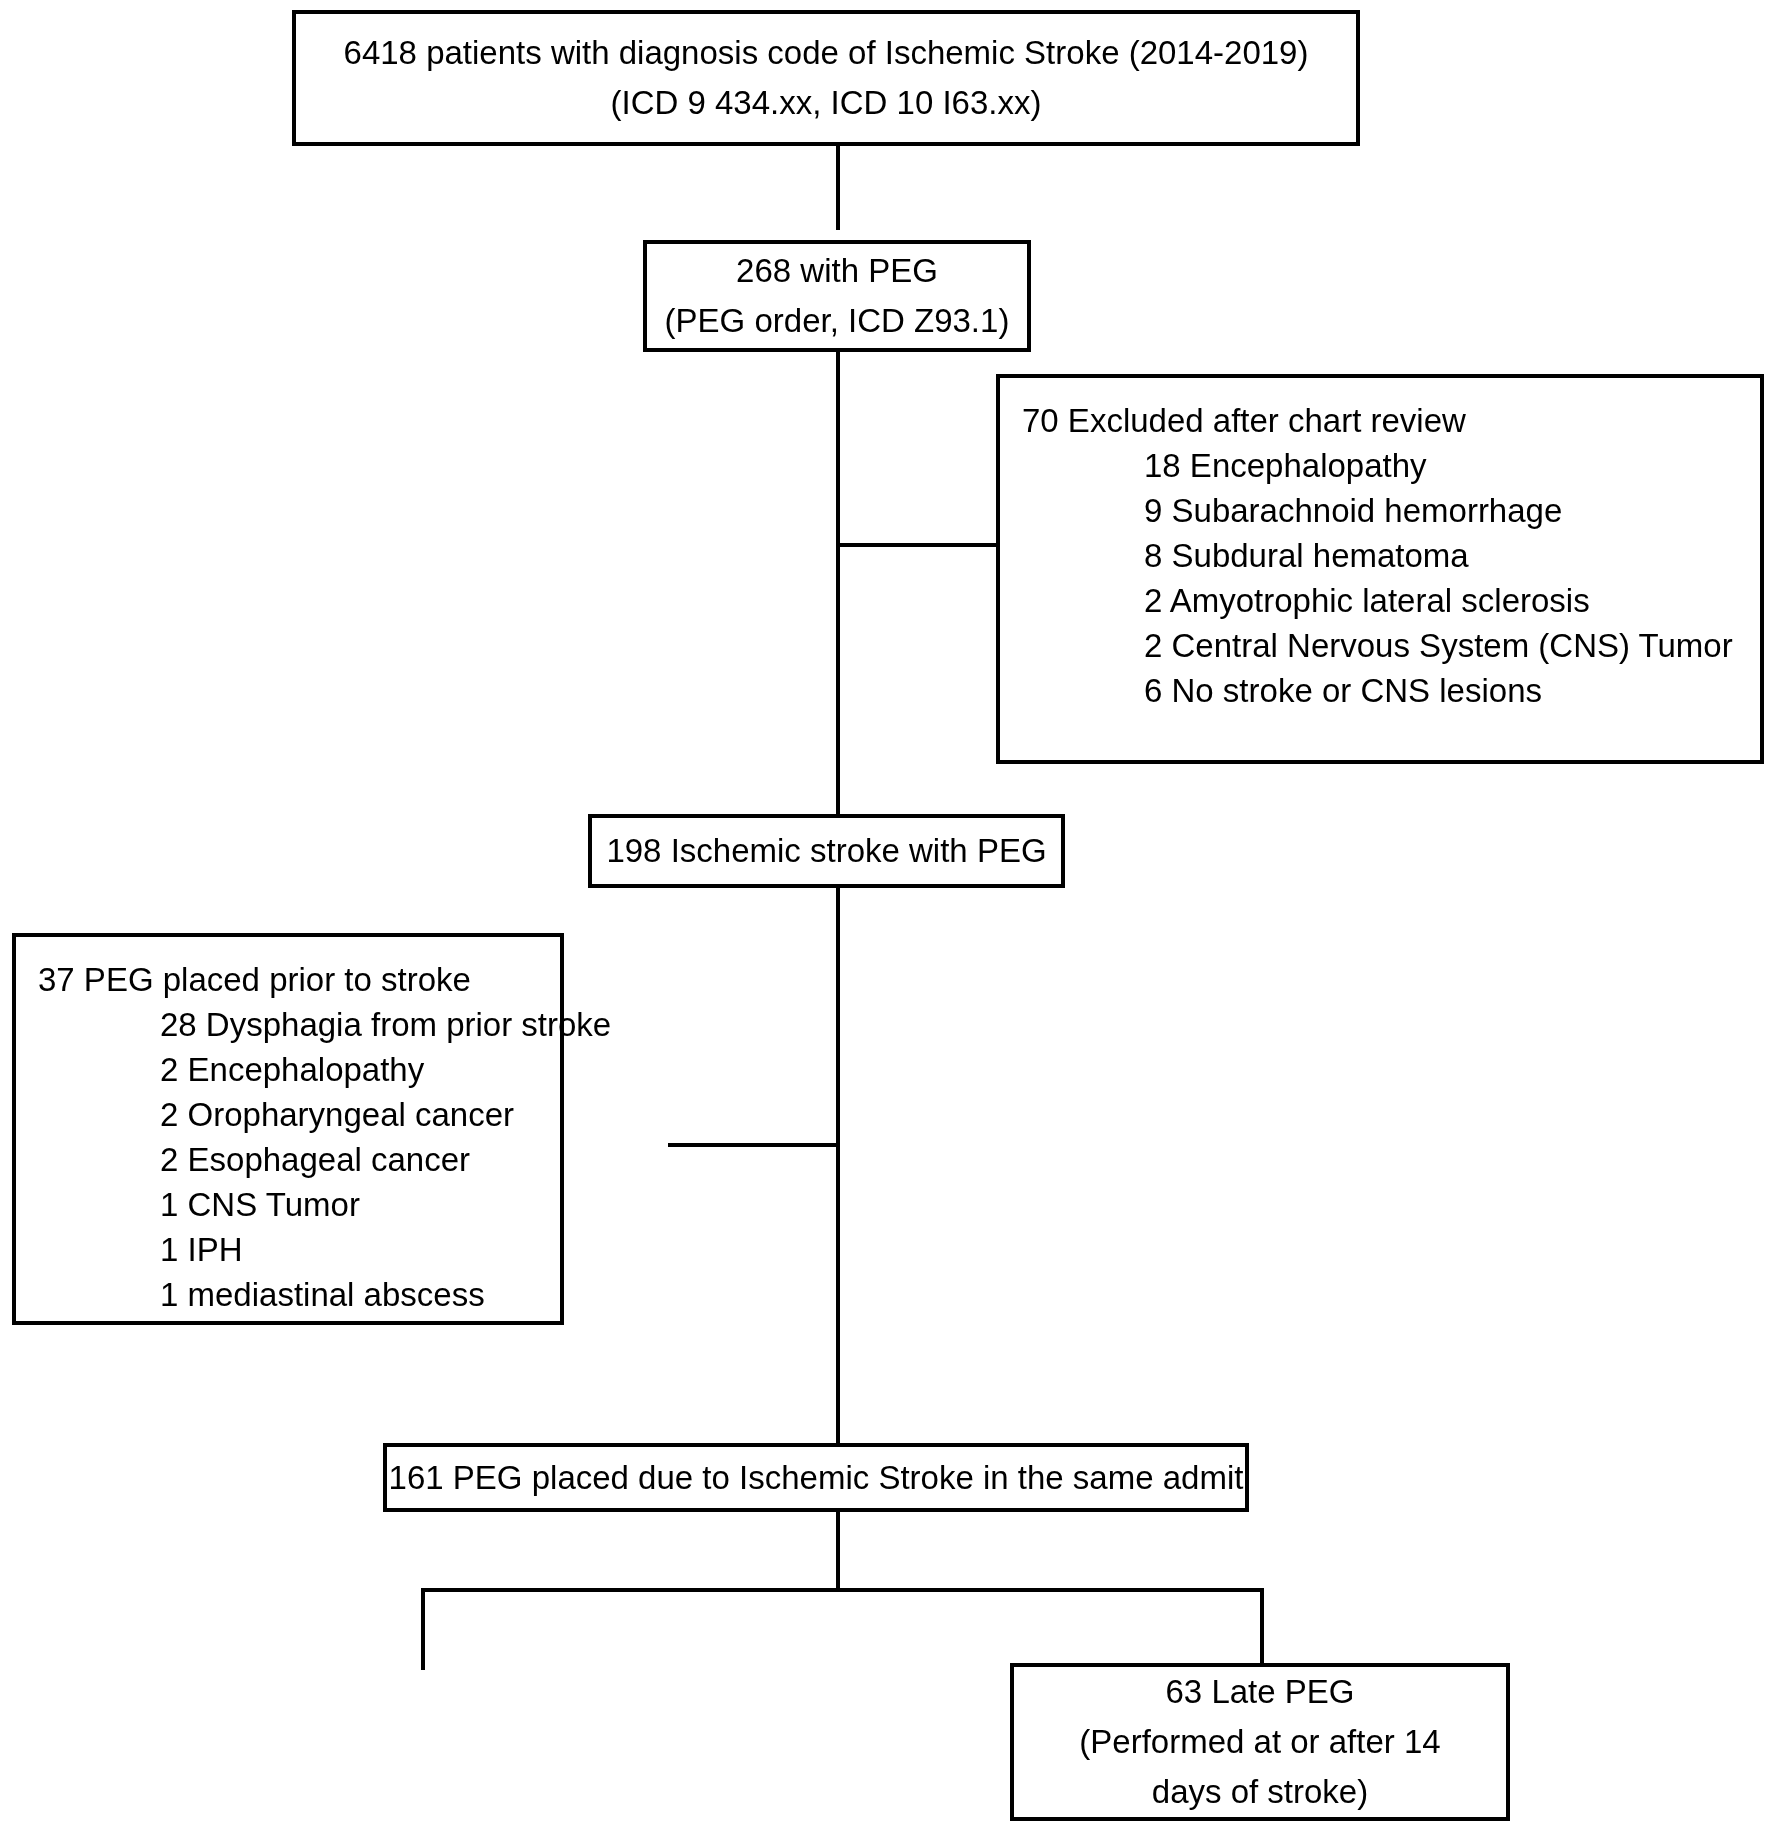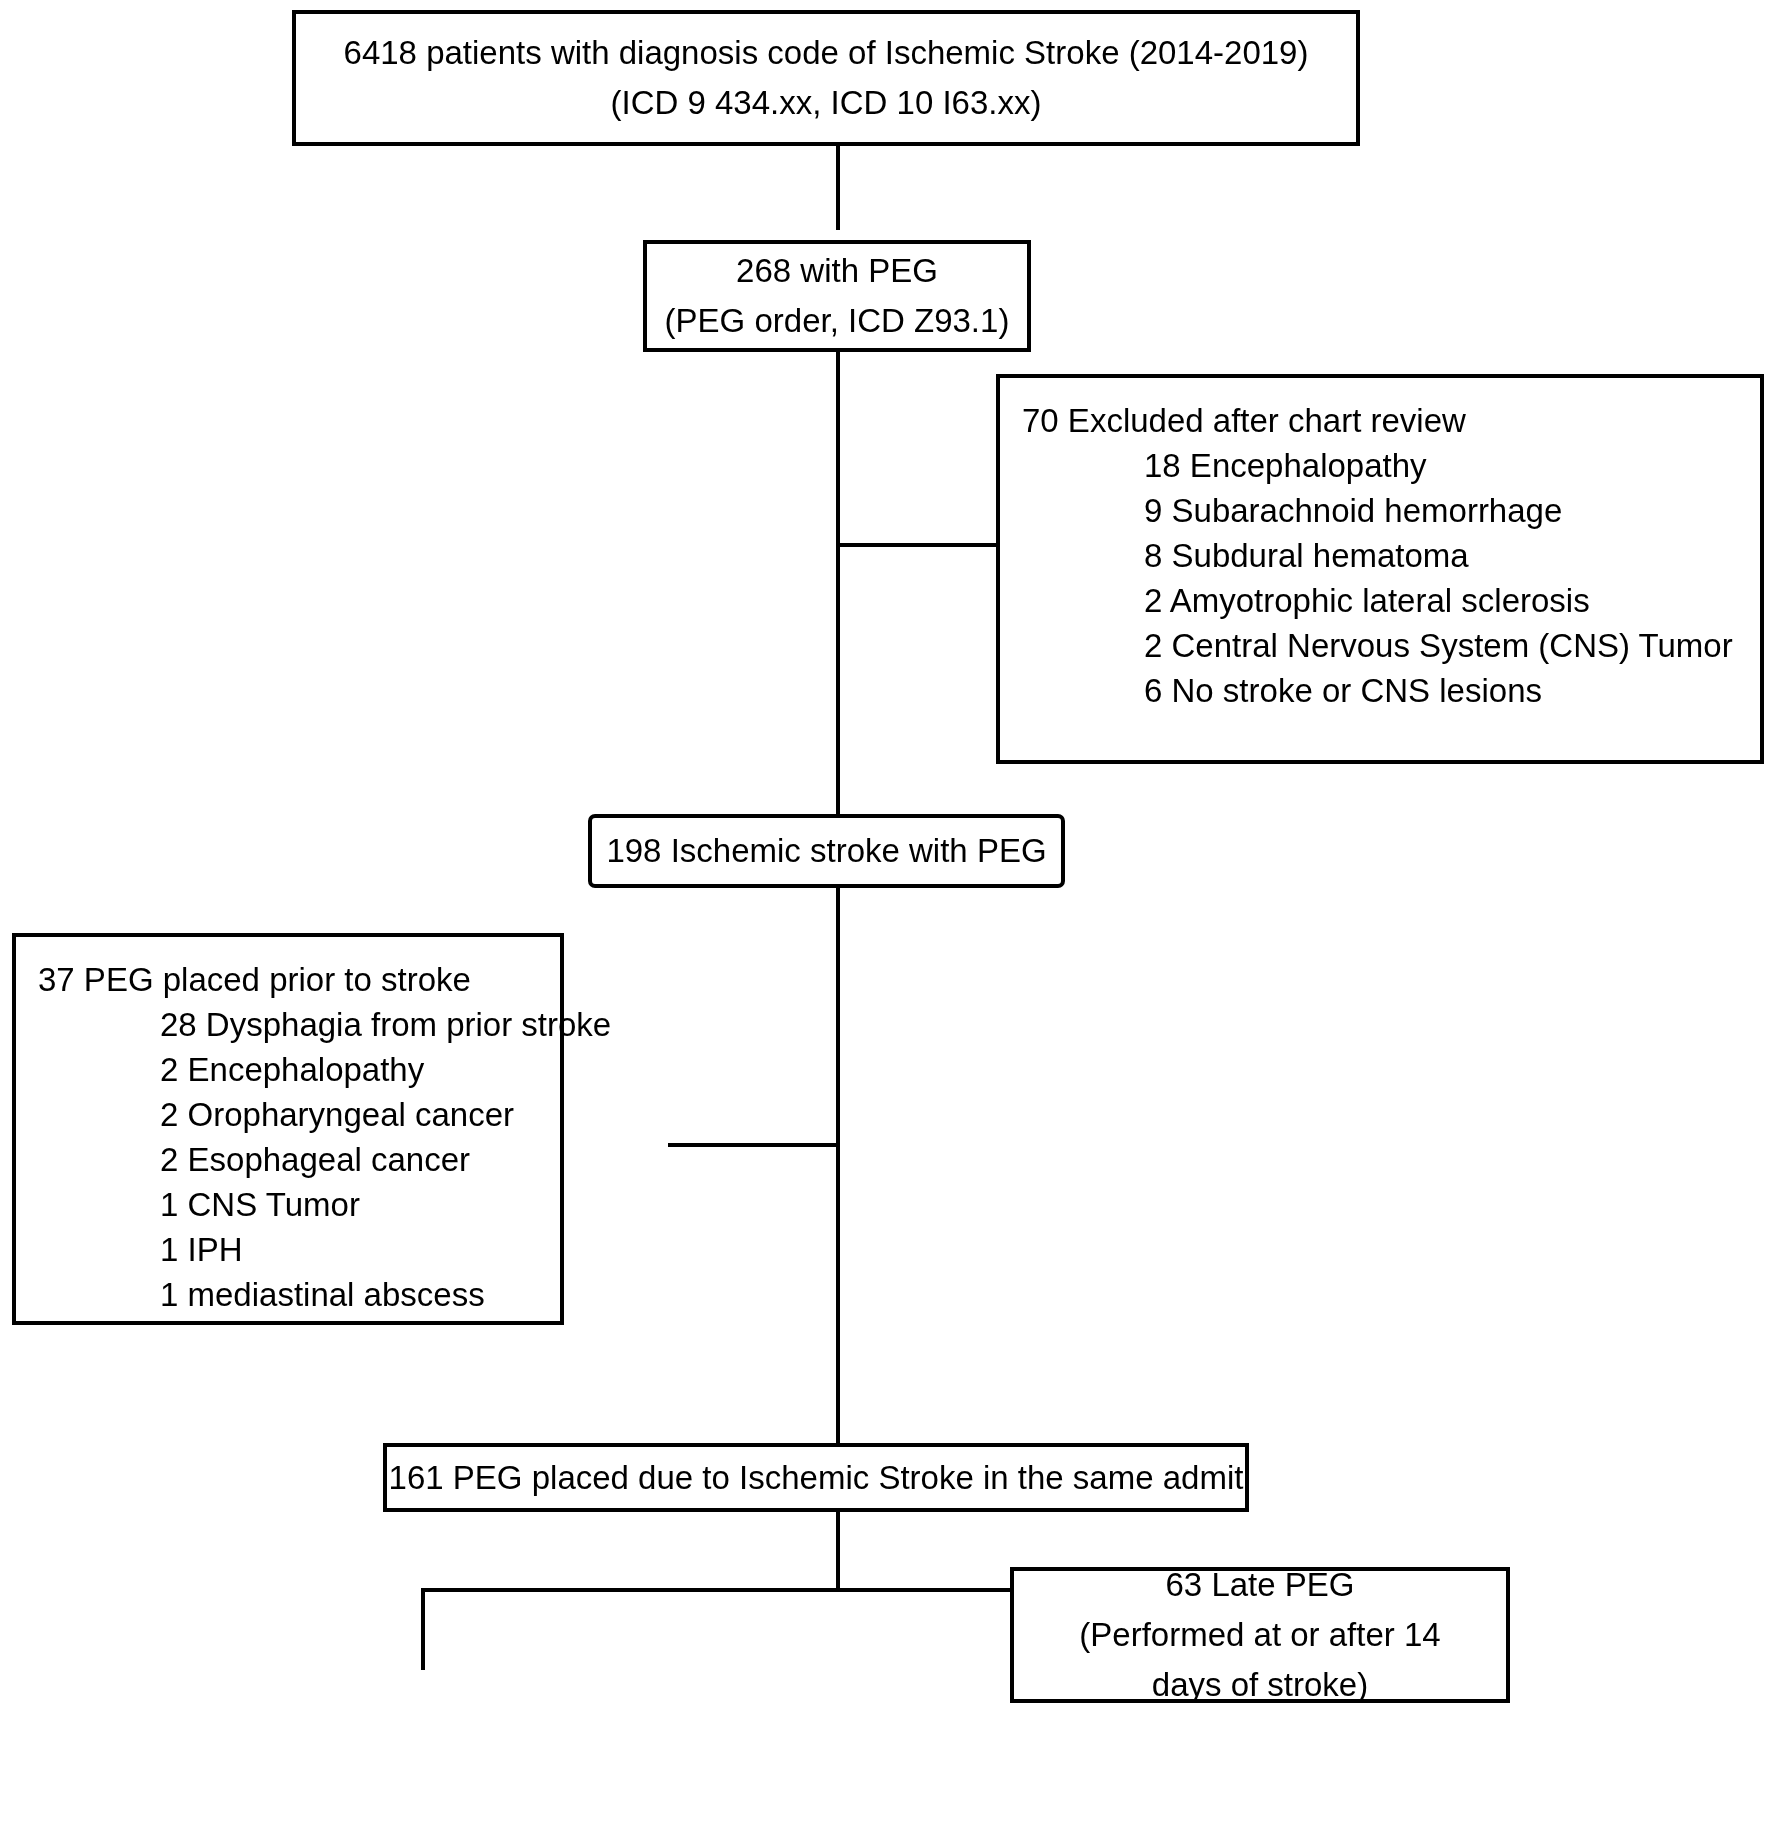--- a/index.html
+++ b/index.html
@@ -49,25 +49,25 @@
     white-space: nowrap;
   }
   .connector {
     position: absolute;
     background: #000000;
   }
   
   #box-initial   { left: 292px;  top: 10px;   width: 1068px; height: 136px; text-align: center; }
   #box-peg       { left: 643px;  top: 240px;  width: 388px;  height: 112px; }
   #box-excluded  { left: 996px;  top: 374px;  width: 768px;  height: 390px; }
-  #box-ischemic  { left: 588px;  top: 814px;  width: 477px;  height: 74px; border-radius: 7px;  }
+  #box-ischemic  { left: 588px;  top: 814px;  width: 477px;  height: 74px;  }
   #box-prior     { left: 12px;   top: 933px;  width: 552px;  height: 392px; }
   #box-same-admit{ left: 383px;  top: 1443px; width: 866px;  height: 69px;  }
   #box-early     { left: 148px;  top: 1668px; width: 552px;  height: 162px; }
-  #box-late      { left: 1010px; top: 1567px; width: 500px;  height: 136px; }
+  #box-late      { left: 1010px; top: 1663px; width: 500px;  height: 158px; }
   
   #conn-initial-peg    { left: 836px;  top: 144px;  width: 4px;   height: 86px;  }
   #conn-peg-ischemic   { left: 836px;  top: 336px;  width: 4px;   height: 482px; }
   #conn-excluded       { left: 838px;  top: 543px;  width: 160px; height: 4px;   }
   #conn-ischemic-admit { left: 836px;  top: 886px;  width: 4px;   height: 561px; }
   #conn-prior          { left: 668px;  top: 1143px; width: 172px; height: 4px;   }
   #conn-admit-split    { left: 836px;  top: 1510px; width: 4px;   height: 82px;  }
   #conn-split-h        { left: 421px;  top: 1588px; width: 843px; height: 4px;   }
   #conn-split-early    { left: 421px;  top: 1590px; width: 4px;   height: 80px;  }
   #conn-split-late     { left: 1260px; top: 1590px; width: 4px;   height: 75px;  }

